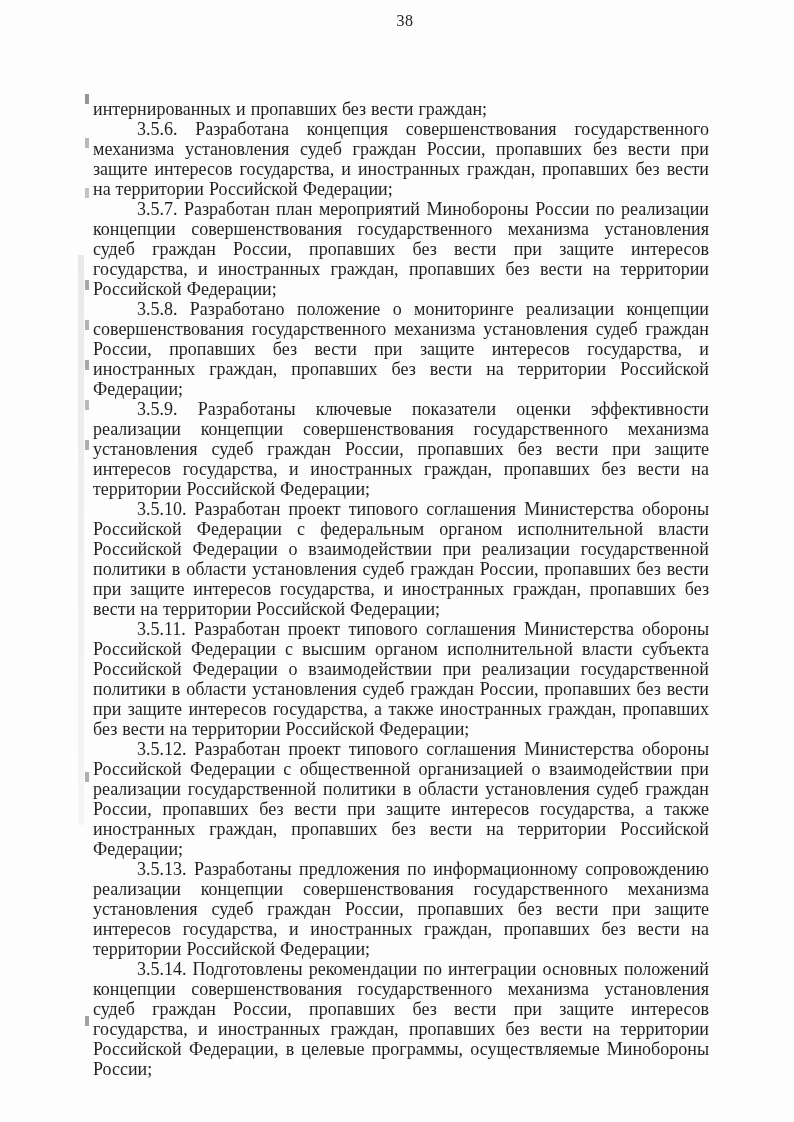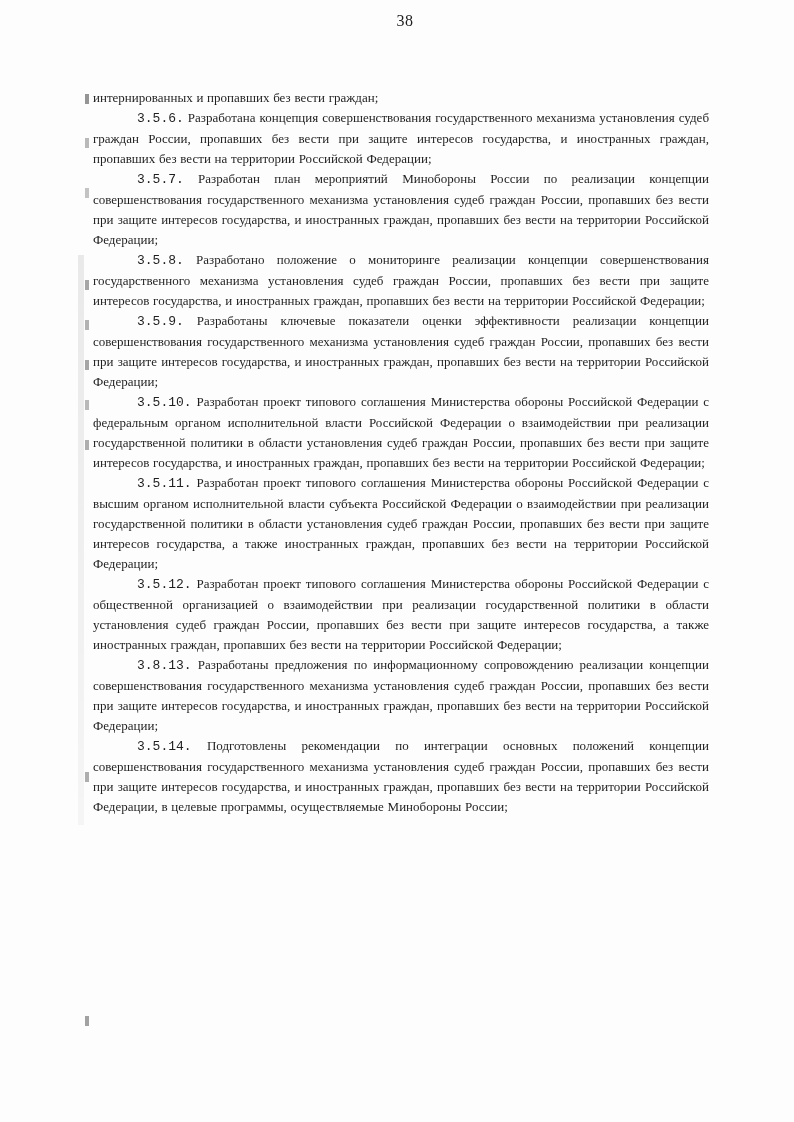--- a/index.html
+++ b/index.html
@@ -20,41 +20,40 @@
     position: absolute;
     top: 12px;
     left: 8px;
     width: 100%;
     text-align: center;
     font-size: 16px;
     letter-spacing: 0.5px;
   }
   .body-text {
     position: absolute;
-    top: 88px;
+    top: 99px;
     left: 93px;
     width: 616px;
-    font-size: 13px;
+    font-size: 18px;
     line-height: 20px;
     text-align: justify;
   }
   .para {
     margin: 0;
     text-indent: 44px;
     word-spacing: 0.5px;
   }
   .para.continuation {
     text-indent: 0;
   }
   .para.last-line-justify {
     text-align-last: justify;
   }
   .clause-num {
     white-space: nowrap;
-    font-family: Liberation Mono, monospace;
   }
   
   .edge-band {
     position: absolute;
     left: 78px;
     top: 255px;
     width: 6px;
     height: 570px;
     background: linear-gradient(rgba(0,0,0,0.08), rgba(0,0,0,0.03));
   }
@@ -87,16 +86,16 @@
   <div class="page-number">38</div>
   <div class="body-text">
       <p class="para continuation">интернированных и пропавших без вести граждан;</p>
       <p class="para"><span class="clause-num">3.5.6.</span>&nbsp;Разработана концепция совершенствования государственного механизма установления судеб граждан России, пропавших без вести при защите интересов государства, и иностранных граждан, пропавших без вести на территории Российской Федерации;</p>
       <p class="para"><span class="clause-num">3.5.7.</span>&nbsp;Разработан план мероприятий Минобороны России по реализации концепции совершенствования государственного механизма установления судеб граждан России, пропавших без вести при защите интересов государства, и иностранных граждан, пропавших без вести на территории Российской Федерации;</p>
       <p class="para"><span class="clause-num">3.5.8.</span>&nbsp;Разработано положение о мониторинге реализации концепции совершенствования государственного механизма установления судеб граждан России, пропавших без вести при защите интересов государства, и иностранных граждан, пропавших без вести на территории Российской Федерации;</p>
       <p class="para"><span class="clause-num">3.5.9.</span>&nbsp;Разработаны ключевые показатели оценки эффективности реализации концепции совершенствования государственного механизма установления судеб граждан России, пропавших без вести при защите интересов государства, и иностранных граждан, пропавших без вести на территории Российской Федерации;</p>
       <p class="para"><span class="clause-num">3.5.10.</span>&nbsp;Разработан проект типового соглашения Министерства обороны Российской Федерации с федеральным органом исполнительной власти Российской Федерации о взаимодействии при реализации государственной политики в области установления судеб граждан России, пропавших без вести при защите интересов государства, и иностранных граждан, пропавших без вести на территории Российской Федерации;</p>
       <p class="para"><span class="clause-num">3.5.11.</span>&nbsp;Разработан проект типового соглашения Министерства обороны Российской Федерации с высшим органом исполнительной власти субъекта Российской Федерации о взаимодействии при реализации государственной политики в области установления судеб граждан России, пропавших без вести при защите интересов государства, а также иностранных граждан, пропавших без вести на территории Российской Федерации;</p>
       <p class="para"><span class="clause-num">3.5.12.</span>&nbsp;Разработан проект типового соглашения Министерства обороны Российской Федерации с общественной организацией о взаимодействии при реализации государственной политики в области установления судеб граждан России, пропавших без вести при защите интересов государства, а также иностранных граждан, пропавших без вести на территории Российской Федерации;</p>
-      <p class="para"><span class="clause-num">3.8.13.</span>&nbsp;Разработаны предложения по информационному сопровождению реализации концепции совершенствования государственного механизма установления судеб граждан России, пропавших без вести при защите интересов государства, и иностранных граждан, пропавших без вести на территории Российской Федерации;</p>
+      <p class="para"><span class="clause-num">3.5.13.</span>&nbsp;Разработаны предложения по информационному сопровождению реализации концепции совершенствования государственного механизма установления судеб граждан России, пропавших без вести при защите интересов государства, и иностранных граждан, пропавших без вести на территории Российской Федерации;</p>
       <p class="para"><span class="clause-num">3.5.14.</span>&nbsp;Подготовлены рекомендации по интеграции основных положений концепции совершенствования государственного механизма установления судеб граждан России, пропавших без вести при защите интересов государства, и иностранных граждан, пропавших без вести на территории Российской Федерации, в целевые программы, осуществляемые Минобороны России;</p>
     </div>
 </div>
 
 </body></html>

